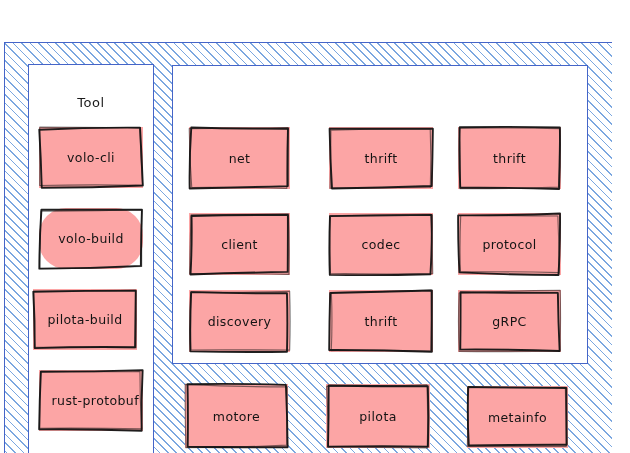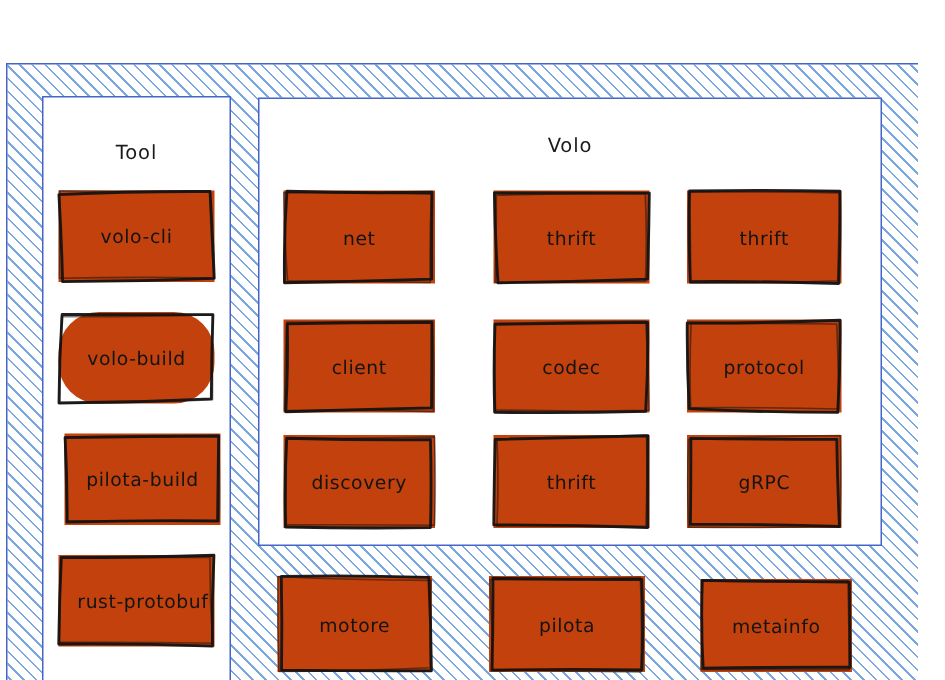--- a/index.html
+++ b/index.html
@@ -48,21 +48,21 @@
     text-align: center;
     font-family: "DejaVu Sans", sans-serif;
     font-size: 13px;
     color: #1b1b1b;
     letter-spacing: 0.6px;
   }
 
   
   .hbox {
     position: absolute;
-    background: #c2410c;
+    background: #fca5a5;
     box-sizing: border-box;
     display: flex;
     align-items: center;
     justify-content: center;
   }
   .hbox .sk {
     position: absolute;
     inset: 0;
     width: 100%;
     height: 100%;
@@ -100,37 +100,36 @@
           </svg>
           <span class="lbl">volo-cli</span>
         </div>
         <div class="hbox" style="left: 10px; top: 143px; width: 104px; height: 61px; border-radius: 27px;">
           <svg class="sk" viewBox="0 0 104 61" preserveAspectRatio="none">
             <path d="M 2.411036397149338 1.6652412422305165 Q 52.68008217982951 1.8036743178980772 102.94842300515083 1.7886726387723688 Q 101.96928482175306 28.931376648615753 101.88057022145045 57.90834426884928 Q 51.348995340964294 60.3810353774489 0.32790308013926395 60.647655297651724 Q 0.4588370808674196 30.853339614045495 2.411036397149338 1.6652412422305165 Z" fill="none" stroke="#141414" stroke-width="1.9" stroke-opacity="0.95" stroke-linecap="round" stroke-linejoin="round"></path>
             <path d="M 2.016095734581396 3.0540626540100497 Q 53.716141083052456 3.295764353077749 102.71589431851912 1.7102333076811551 Q 102.73590717471015 30.183349801359395 102.65412063684973 58.4800270083733 Q 50.688971186470695 60.968279351931194 0.8022591594617158 60.69465522900906 Q 0.7638889799657693 33.067814829558046 2.016095734581396 3.0540626540100497 Z" fill="none" stroke="#141414" stroke-width="1.1" stroke-opacity="0.55" stroke-linecap="round" stroke-linejoin="round"></path>
           </svg>
           <span class="lbl">volo-build</span>
         </div>
-        <div class="hbox" style="left: 14px; top: 224px; width: 104px; height: 61px;">
+        <div class="hbox" style="left: 4px; top: 224px; width: 104px; height: 61px;">
           <svg class="sk" viewBox="0 0 104 61" preserveAspectRatio="none">
             <path d="M 0.4158355714827011 2.7307831776937395 Q 52.98346033281808 1.6705991282456552 102.77135124298341 1.6689052589558557 Q 102.32495336668796 28.651249981462605 102.06088676511352 58.27358970664143 Q 52.5584015162468 57.58095369393982 1.7105542190887755 59.08455886900637 Q 1.9085447684435848 32.14238186098746 0.4158355714827011 2.7307831776937395 Z" fill="none" stroke="#141414" stroke-width="1.9" stroke-opacity="0.95" stroke-linecap="round" stroke-linejoin="round"></path>
             <path d="M 0.16654701240665615 2.3143849383640966 Q 52.06441506290083 2.344036008670943 102.69390411465146 1.312910462037153 Q 103.67344536980309 30.35643391742205 103.10335235702962 58.805268860331395 Q 52.14251771119541 58.371842623675164 1.7829177864747672 58.04040069591272 Q 0.4740009793424985 30.78642912064047 0.16654701240665615 2.3143849383640966 Z" fill="none" stroke="#141414" stroke-width="1.1" stroke-opacity="0.55" stroke-linecap="round" stroke-linejoin="round"></path>
           </svg>
           <span class="lbl">pilota-build</span>
         </div>
         <div class="hbox" style="left: 10px; top: 305px; width: 104px; height: 61px; justify-content: flex-end;">
           <svg class="sk" viewBox="0 0 104 61" preserveAspectRatio="none">
             <path d="M 1.8749858864932258 1.7416439064506648 Q 53.84833617436157 1.8016116634018777 103.63471183908858 0.15958518989364867 Q 102.08862056857377 30.360164488693773 102.64187440957961 60.80002212664113 Q 51.611509562754776 58.821251345808264 0.1442268372253639 59.3422280318766 Q 0.5446745762343865 29.939295674506244 1.8749858864932258 1.7416439064506648 Z" fill="none" stroke="#141414" stroke-width="1.9" stroke-opacity="0.95" stroke-linecap="round" stroke-linejoin="round"></path>
             <path d="M 1.5823574073530535 1.239670944791134 Q 51.28010132418951 2.016173984211019 100.92356529241594 1.4703930861644414 Q 100.7938333517843 30.267225207186875 102.76949539276282 58.85900039722165 Q 50.457055521689846 57.84747980900457 0.650983429258216 58.29432153724801 Q 0.6981289634938022 30.01333983061525 1.5823574073530535 1.239670944791134 Z" fill="none" stroke="#141414" stroke-width="1.1" stroke-opacity="0.55" stroke-linecap="round" stroke-linejoin="round"></path>
           </svg>
           <span class="lbl">rust-protobuf</span>
         </div>
       </div>
       <div class="panel" style="left: 172px; top: 29px; width: 416px; height: 299px;">
-        <div class="panel-title" style="top: 24px;">Volo</div>
         <div class="hbox" style="left: 16px; top: 61px; width: 101px; height: 62px;">
           <svg class="sk" viewBox="0 0 101 62" preserveAspectRatio="none">
             <path d="M 2.2638557444623935 0.5317787172886443 Q 49.49678015801906 2.0614982501890036 99.02132043895374 1.1879596715736946 Q 98.6456834803548 30.862248374364455 98.8163333897555 59.07547492993785 Q 50.51686973712261 60.54371838716032 0.6601841929648931 61.50555439121349 Q 0.18948917462932413 31.14917863754052 2.2638557444623935 0.5317787172886443 Z" fill="none" stroke="#141414" stroke-width="1.9" stroke-opacity="0.95" stroke-linecap="round" stroke-linejoin="round"></path>
             <path d="M 0.20589752206853484 1.6045670516810226 Q 49.48219614121235 1.1894430172580495 98.53019981418281 2.4716809284275776 Q 97.4724676017987 30.602378125210468 97.82549514771695 61.366098870041824 Q 50.98703615976825 60.178692431551724 2.7498207105090007 60.4503974922236 Q 0.5933346161587792 32.293166949363965 0.20589752206853484 1.6045670516810226 Z" fill="none" stroke="#141414" stroke-width="1.1" stroke-opacity="0.55" stroke-linecap="round" stroke-linejoin="round"></path>
           </svg>
           <span class="lbl">net</span>
         </div>
         <div class="hbox" style="left: 156px; top: 61px; width: 104px; height: 62px;">
           <svg class="sk" viewBox="0 0 104 62" preserveAspectRatio="none">
             <path d="M 0.5907249453434371 1.684740544149997 Q 51.17711277109437 1.668119372366052 103.87340736532278 1.749663163046196 Q 103.50920701218267 31.092929507742134 102.73732643217656 59.05277900707571 Q 52.51448240443808 60.77573533215361 2.994141103231414 61.55841980108917 Q 1.0802094471083068 31.602580739745207 0.5907249453434371 1.684740544149997 Z" fill="none" stroke="#141414" stroke-width="1.9" stroke-opacity="0.95" stroke-linecap="round" stroke-linejoin="round"></path>

